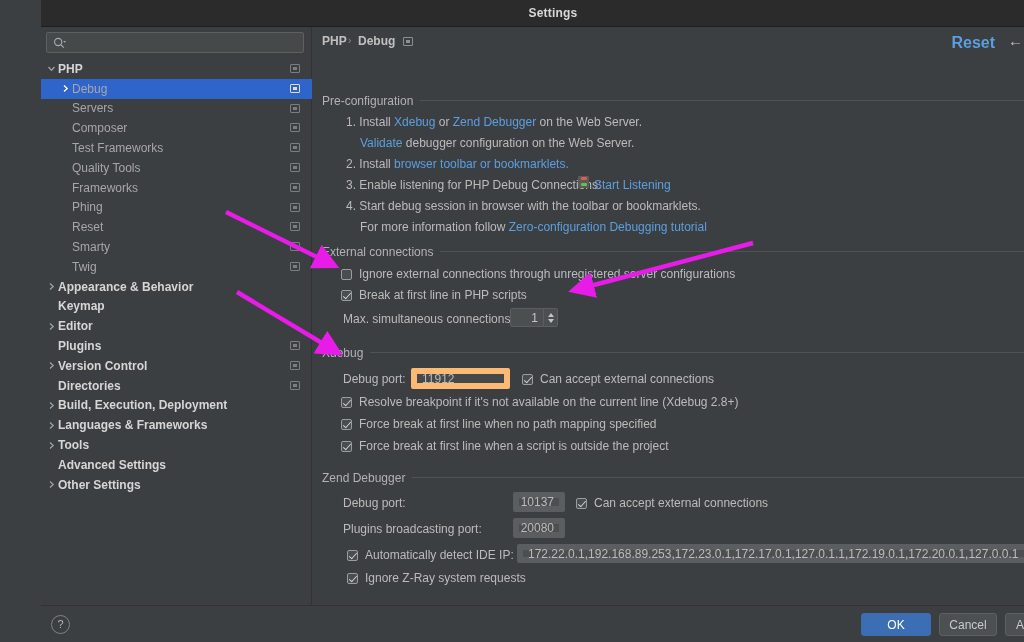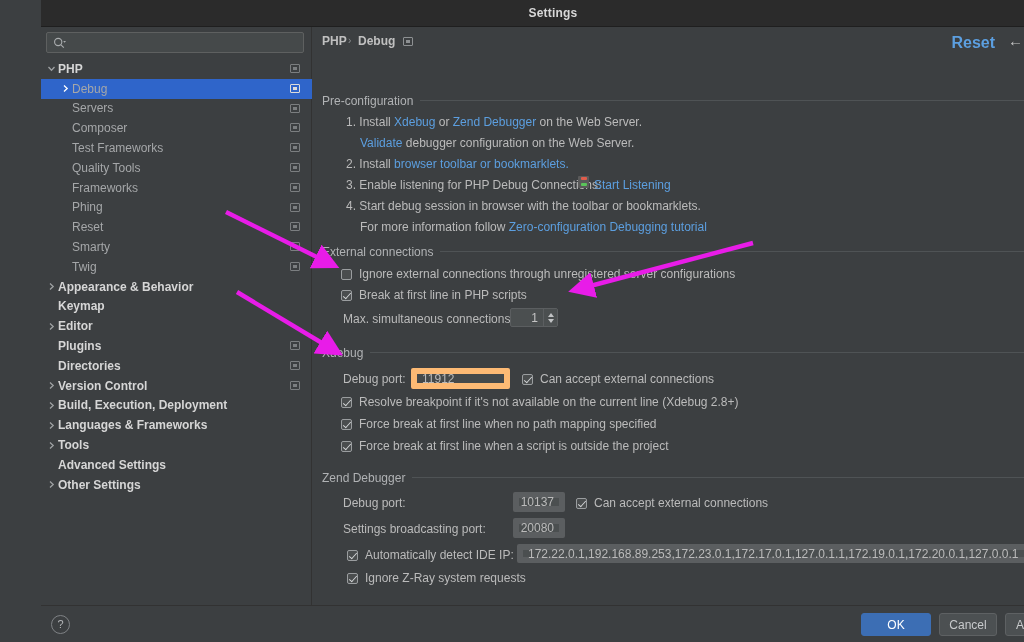--- a/index.html
+++ b/index.html
@@ -375,31 +375,31 @@
             </svg>
           </span>
           <span class="tree-label">Editor</span>
         </div>
         <div class="tree-row bold">
           <span class="tree-arrow" style="margin-left: 4px;"></span>
           <span class="tree-label">Plugins</span>
           <span class="gear-icon"></span>
         </div>
         <div class="tree-row bold">
+          <span class="tree-arrow" style="margin-left: 4px;">
+            <svg width="9" height="9" viewBox="0 0 9 9">
+              <path d="M3 1.5 L6.2 4.5 L3 7.5" fill="none" stroke="currentColor" stroke-width="1.3"></path>
+            </svg>
+          </span>
+          <span class="tree-label">Version Control</span>
+          <span class="gear-icon"></span>
+        </div>
+        <div class="tree-row bold">
           <span class="tree-arrow" style="margin-left: 4px;"></span>
           <span class="tree-label">Directories</span>
-          <span class="gear-icon"></span>
-        </div>
-        <div class="tree-row bold">
-          <span class="tree-arrow" style="margin-left: 4px;">
-            <svg width="9" height="9" viewBox="0 0 9 9">
-              <path d="M3 1.5 L6.2 4.5 L3 7.5" fill="none" stroke="currentColor" stroke-width="1.3"></path>
-            </svg>
-          </span>
-          <span class="tree-label">Version Control</span>
           <span class="gear-icon"></span>
         </div>
         <div class="tree-row bold">
           <span class="tree-arrow" style="margin-left: 4px;">
             <svg width="9" height="9" viewBox="0 0 9 9">
               <path d="M3 1.5 L6.2 4.5 L3 7.5" fill="none" stroke="currentColor" stroke-width="1.3"></path>
             </svg>
           </span>
           <span class="tree-label">Build, Execution, Deployment</span>
         </div>
@@ -539,21 +539,21 @@
         <span class="section-rule"></span>
       </div>
 
       <div class="fieldlabel" style="left:30px; top:441px">Debug port:</div>
       <div class="txtfield ro right" style="left:200px; top:437px; width:52px; height:20px">10137</div>
       <div class="cbrow" style="left:263px; top:441px">
         <span class="cb checked"></span>
         <span class="cbtext">Can accept external connections</span>
       </div>
 
-      <div class="fieldlabel" style="left:30px; top:467px">Settings broadcasting port:</div>
+      <div class="fieldlabel" style="left:30px; top:467px">Plugins broadcasting port:</div>
       <div class="txtfield ro right" style="left:200px; top:463px; width:52px; height:20px">20080</div>
 
       <div class="cbrow" style="left:34px; top:493px">
         <span class="cb checked"></span>
         <span class="cbtext">Automatically detect IDE IP:</span>
       </div>
       <div class="txtfield ro" style="left:204px; top:489px; width:524px; height:19px">172.22.0.1,192.168.89.253,172.23.0.1,172.17.0.1,127.0.1.1,172.19.0.1,172.20.0.1,127.0.0.1</div>
 
       <div class="cbrow" style="left:34px; top:516px">
         <span class="cb checked"></span>

